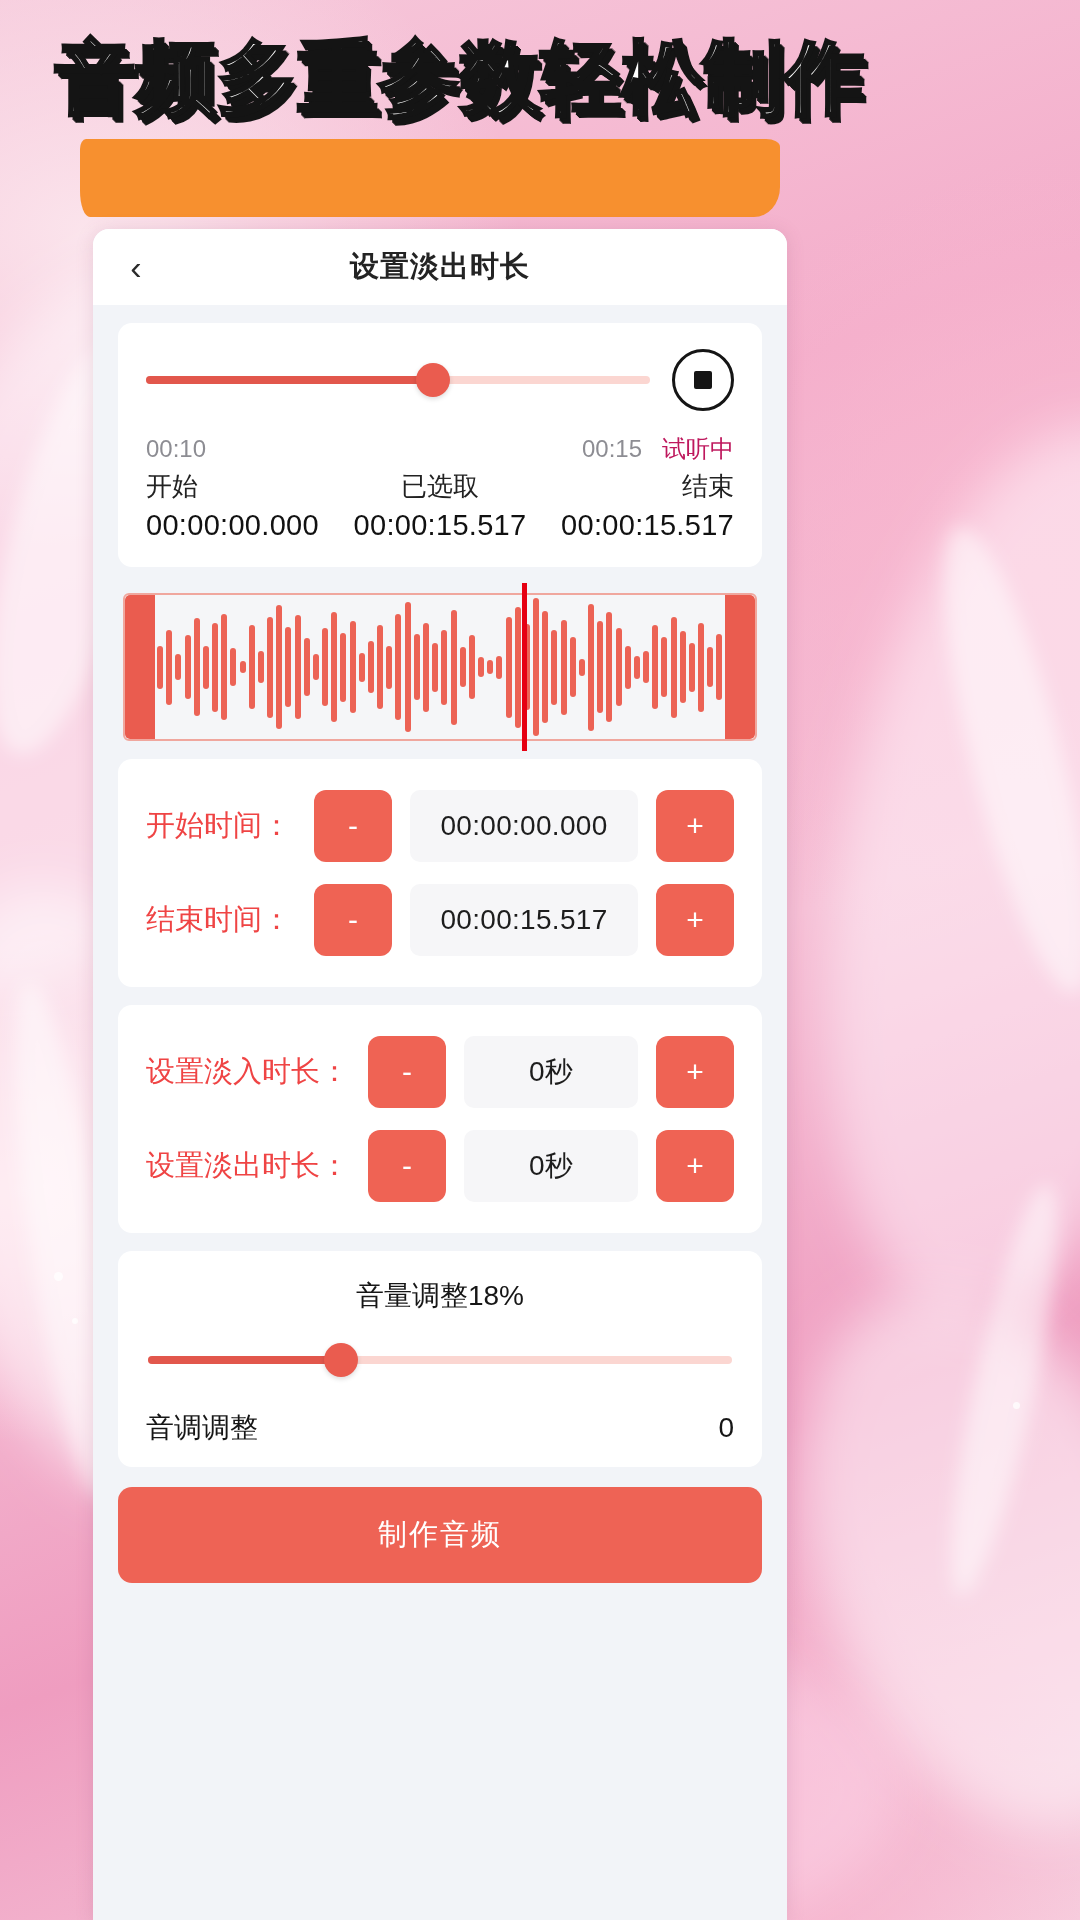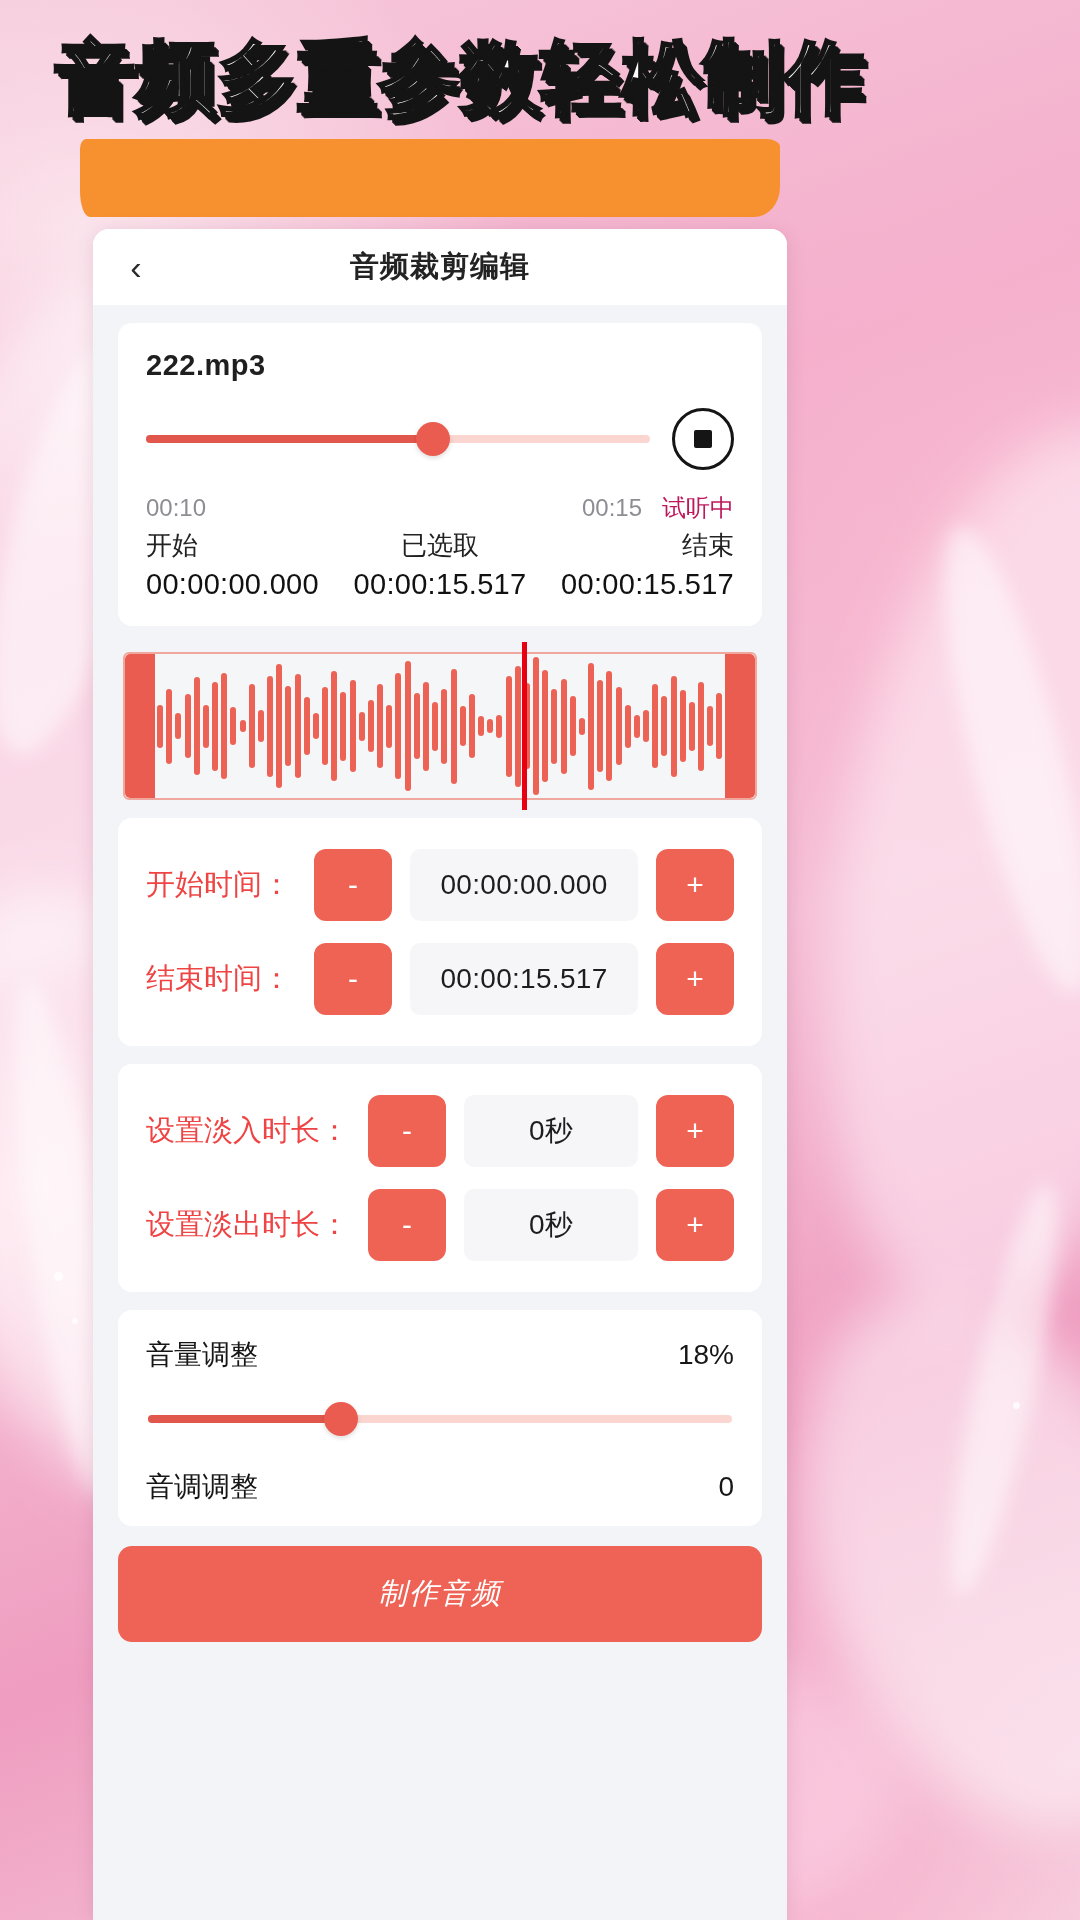--- a/index.html
+++ b/index.html
@@ -263,42 +263,41 @@
     font-size: 28px;
     color: #1d1d1d;
     letter-spacing: .3px;
   }
   .gap-a { width: 18px; flex: 0 0 auto; }
   .gap-b { width: 18px; flex: 0 0 auto; }
 
   
   .vol-card { padding: 26px 28px 14px 28px; }
   .vol-head {
-    display: flex; align-items: center; justify-content: space-between;
+    display: flex; align-items: center; justify-content: center;
     font-size: 28px; color: #161616;
   }
   .vol-value { font-size: 28px; color: #161616; }
   .vol-slider { margin: 30px 2px 34px 2px; position: relative; height: 30px; display:flex; align-items:center; }
   .pitch-head {
     display: flex; align-items: center; justify-content: space-between;
     font-size: 28px; color: #161616;
     padding-bottom: 6px;
   }
 
   
   .submit {
     margin: 20px 25px 0 25px;
     height: 96px;
     background: #ee6355;
     border-radius: 14px;
     display: flex; align-items: center; justify-content: center;
     color: #ffffff;
     font-size: 29px;
     letter-spacing: 2px;
-    font-style: italic;
   }
 </style>
 </head>
 <body>
 
 <div id="bg">
   <div class="base"></div>
   <div class="swirl s1"></div>
   <div class="swirl s2"></div>
   <div class="swirl s3"></div>
@@ -317,27 +316,26 @@
   <div class="banner-bar"></div>
   <div class="headline">音频多重参数轻松制作</div>
 </div>
 
 <div class="phone">
 
   <div class="appbar">
     <div class="back-btn">
       <span>‹</span>
     </div>
-    <div class="appbar-title">音频裁剪编辑</div>
+    <div class="appbar-title">设置淡出时长</div>
   </div>
 
   <div class="scroll">
 
     <div class="card player">
-      <div class="filename">222.mp3</div>
 
       <div class="player-row">
         <div class="slider" id="play-slider">
           <div class="track"></div>
           <div class="fill" style="width: 57%;"></div>
           <div class="thumb" style="left: 57%;"></div>
         </div>
         <div class="stop-btn">
           <div class="stop-sq"></div>
         </div>

